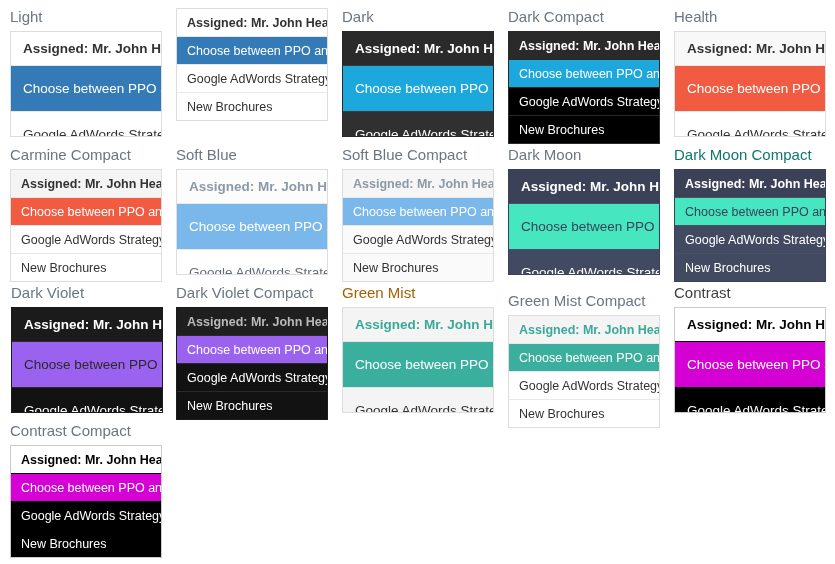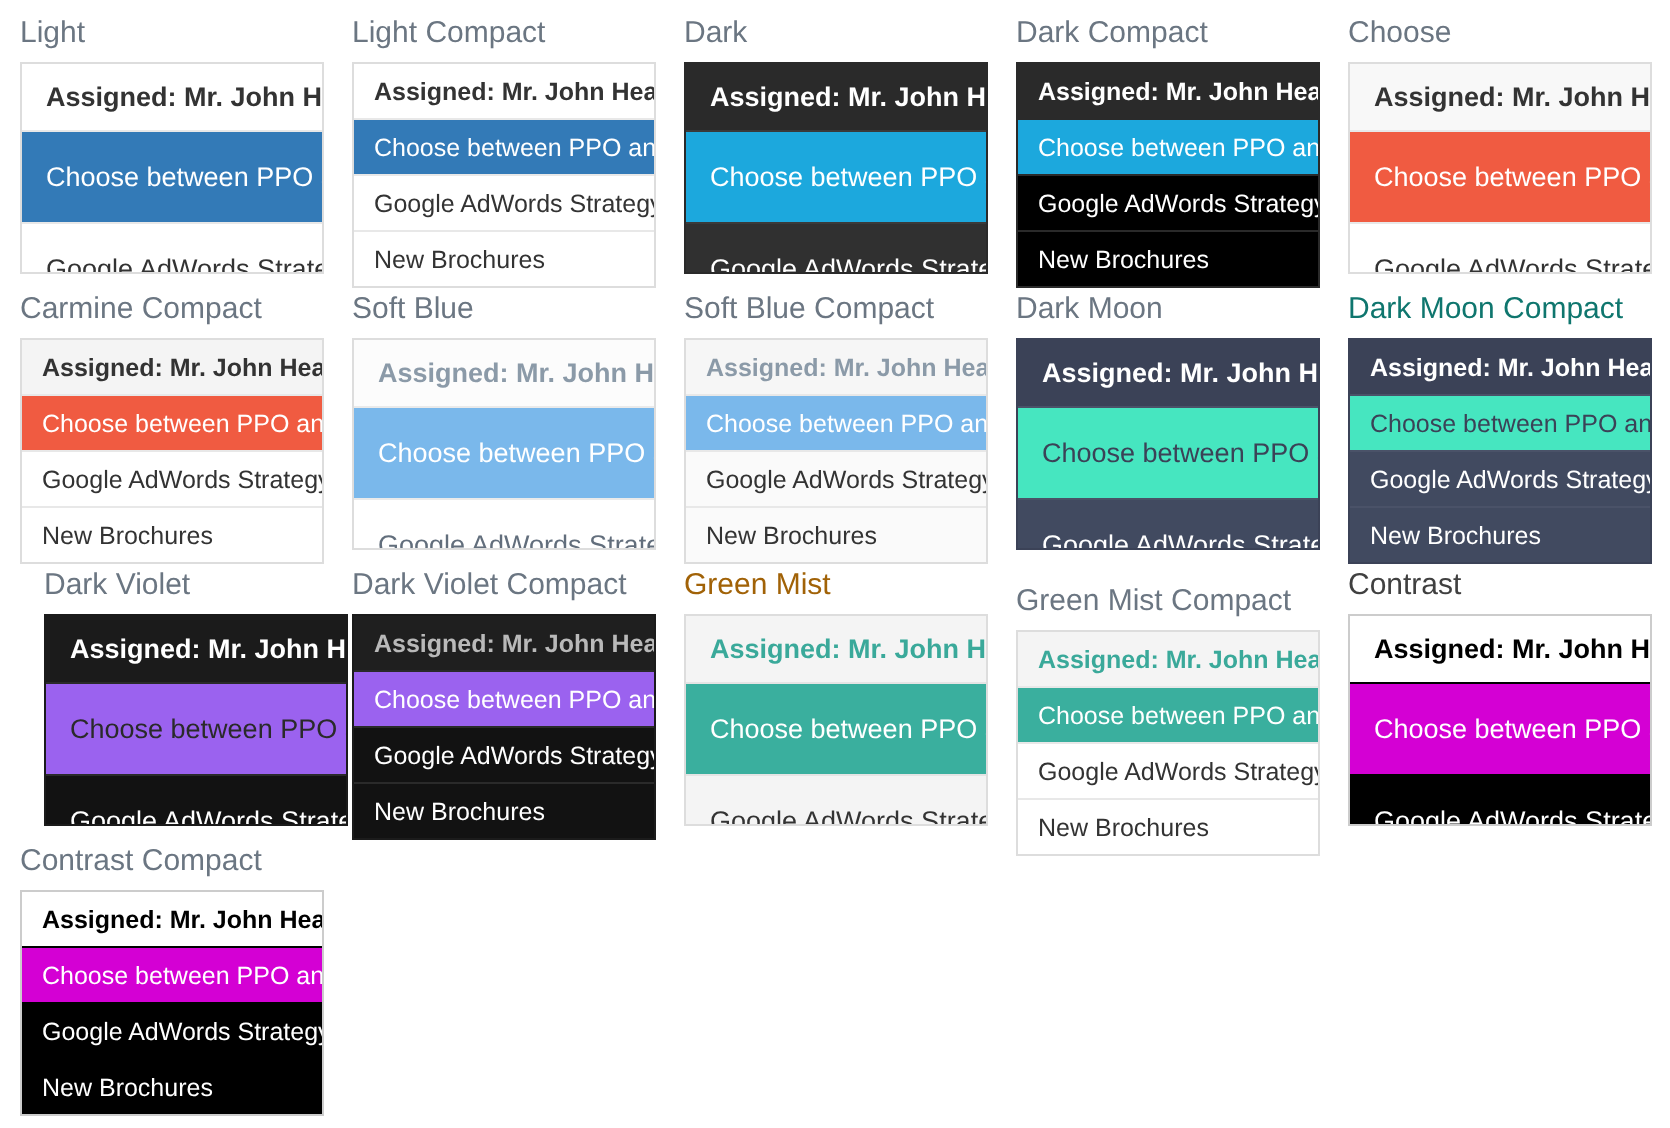--- a/index.html
+++ b/index.html
@@ -98,21 +98,20 @@
       <div class="theme-title" style="color: rgb(107, 118, 130);">Light</div>
       <div class="theme-panel size-normal" style="border-color: rgb(221, 221, 221); background: rgb(255, 255, 255); height: 106px;">
         <div class="panel-inner">
           <div class="list-header" style="background: rgb(255, 255, 255); color: rgb(51, 51, 51); border-bottom: 1px solid rgb(232, 232, 232);">Assigned: Mr. John Heart</div>
           <div class="list-item" style="background: rgb(51, 122, 183); color: rgb(255, 255, 255); border-bottom: 1px solid rgb(232, 232, 232);">Choose between PPO and HMO Health Plan</div>
           <div class="list-item" style="background: rgb(255, 255, 255); color: rgb(51, 51, 51); border-bottom: 1px solid rgb(232, 232, 232);">Google AdWords Strategy</div>
         </div>
       </div>
     </div>
     <div class="theme-cell" style="left: 166px; top: 8px;">
-      <div class="theme-title" style="color: rgb(107, 118, 130);">Light Compact</div>
       <div class="theme-panel size-compact" style="border-color: rgb(221, 221, 221); background: rgb(255, 255, 255); height: 113px;">
         <div class="panel-inner">
           <div class="list-header" style="background: rgb(255, 255, 255); color: rgb(51, 51, 51); border-bottom: 1px solid rgb(232, 232, 232);">Assigned: Mr. John Heart</div>
           <div class="list-item" style="background: rgb(51, 122, 183); color: rgb(255, 255, 255); border-bottom: 1px solid rgb(232, 232, 232);">Choose between PPO and HMO Health Plan</div>
           <div class="list-item" style="background: rgb(255, 255, 255); color: rgb(51, 51, 51); border-bottom: 1px solid rgb(232, 232, 232);">Google AdWords Strategy</div>
           <div class="list-item" style="background: rgb(255, 255, 255); color: rgb(51, 51, 51);">New Brochures</div>
         </div>
       </div>
     </div>
     <div class="theme-cell" style="left: 332px; top: 8px;">
@@ -130,21 +129,21 @@
       <div class="theme-panel size-compact" style="border-color: rgb(42, 42, 42); background: rgb(0, 0, 0); height: 113px;">
         <div class="panel-inner">
           <div class="list-header" style="background: rgb(42, 42, 42); color: rgb(255, 255, 255); border-bottom: 1px solid rgb(42, 42, 42);">Assigned: Mr. John Heart</div>
           <div class="list-item" style="background: rgb(28, 168, 221); color: rgb(255, 255, 255); border-bottom: 1px solid rgb(42, 42, 42);">Choose between PPO and HMO Health Plan</div>
           <div class="list-item" style="background: rgb(0, 0, 0); color: rgb(255, 255, 255); border-bottom: 1px solid rgb(42, 42, 42);">Google AdWords Strategy</div>
           <div class="list-item" style="background: rgb(0, 0, 0); color: rgb(255, 255, 255);">New Brochures</div>
         </div>
       </div>
     </div>
     <div class="theme-cell" style="left: 664px; top: 8px;">
-      <div class="theme-title" style="color: rgb(107, 118, 130);">Choose</div>
+      <div class="theme-title" style="color: rgb(107, 118, 130);">Health</div>
       <div class="theme-panel size-normal" style="border-color: rgb(221, 221, 221); background: rgb(255, 255, 255); height: 106px;">
         <div class="panel-inner">
           <div class="list-header" style="background: rgb(248, 248, 248); color: rgb(51, 51, 51); border-bottom: 1px solid rgb(232, 232, 232);">Assigned: Mr. John Heart</div>
           <div class="list-item" style="background: rgb(240, 91, 65); color: rgb(255, 255, 255); border-bottom: 1px solid rgb(232, 232, 232);">Choose between PPO and HMO Health Plan</div>
           <div class="list-item" style="background: rgb(255, 255, 255); color: rgb(51, 51, 51); border-bottom: 1px solid rgb(232, 232, 232);">Google AdWords Strategy</div>
         </div>
       </div>
     </div>
     <div class="theme-cell" style="left: 0px; top: 146px;">
       <div class="theme-title" style="color: rgb(107, 118, 130);">Carmine Compact</div>
@@ -192,21 +191,21 @@
       <div class="theme-title" style="color: #0f766e;">Dark Moon Compact</div>
       <div class="theme-panel size-compact" style="border-color: rgb(59, 66, 87); background: rgb(65, 74, 96); height: 113px;">
         <div class="panel-inner">
           <div class="list-header" style="background: rgb(59, 66, 87); color: rgb(255, 255, 255); border-bottom: 1px solid rgb(74, 82, 104);">Assigned: Mr. John Heart</div>
           <div class="list-item" style="background: rgb(70, 230, 192); color: rgb(59, 66, 87); border-bottom: 1px solid rgb(74, 82, 104);">Choose between PPO and HMO Health Plan</div>
           <div class="list-item" style="background: rgb(65, 74, 96); color: rgb(255, 255, 255); border-bottom: 1px solid rgb(74, 82, 104);">Google AdWords Strategy</div>
           <div class="list-item" style="background: rgb(65, 74, 96); color: rgb(255, 255, 255);">New Brochures</div>
         </div>
       </div>
     </div>
-    <div class="theme-cell" style="left: 12px; top: 284px;">
+    <div class="theme-cell" style="left: 1px; top: 284px;">
       <div class="theme-title" style="color: rgb(107, 118, 130);">Dark Violet</div>
       <div class="theme-panel size-normal" style="border-color: rgb(27, 27, 27); background: rgb(18, 18, 18); height: 106px;">
         <div class="panel-inner">
           <div class="list-header" style="background: rgb(27, 27, 27); color: rgb(255, 255, 255); border-bottom: 1px solid rgb(42, 42, 42);">Assigned: Mr. John Heart</div>
           <div class="list-item" style="background: rgb(155, 98, 239); color: rgb(42, 42, 42); border-bottom: 1px solid rgb(42, 42, 42);">Choose between PPO and HMO Health Plan</div>
           <div class="list-item" style="background: rgb(18, 18, 18); color: rgb(255, 255, 255); border-bottom: 1px solid rgb(42, 42, 42);">Google AdWords Strategy</div>
         </div>
       </div>
     </div>
     <div class="theme-cell" style="left: 166px; top: 284px;">

